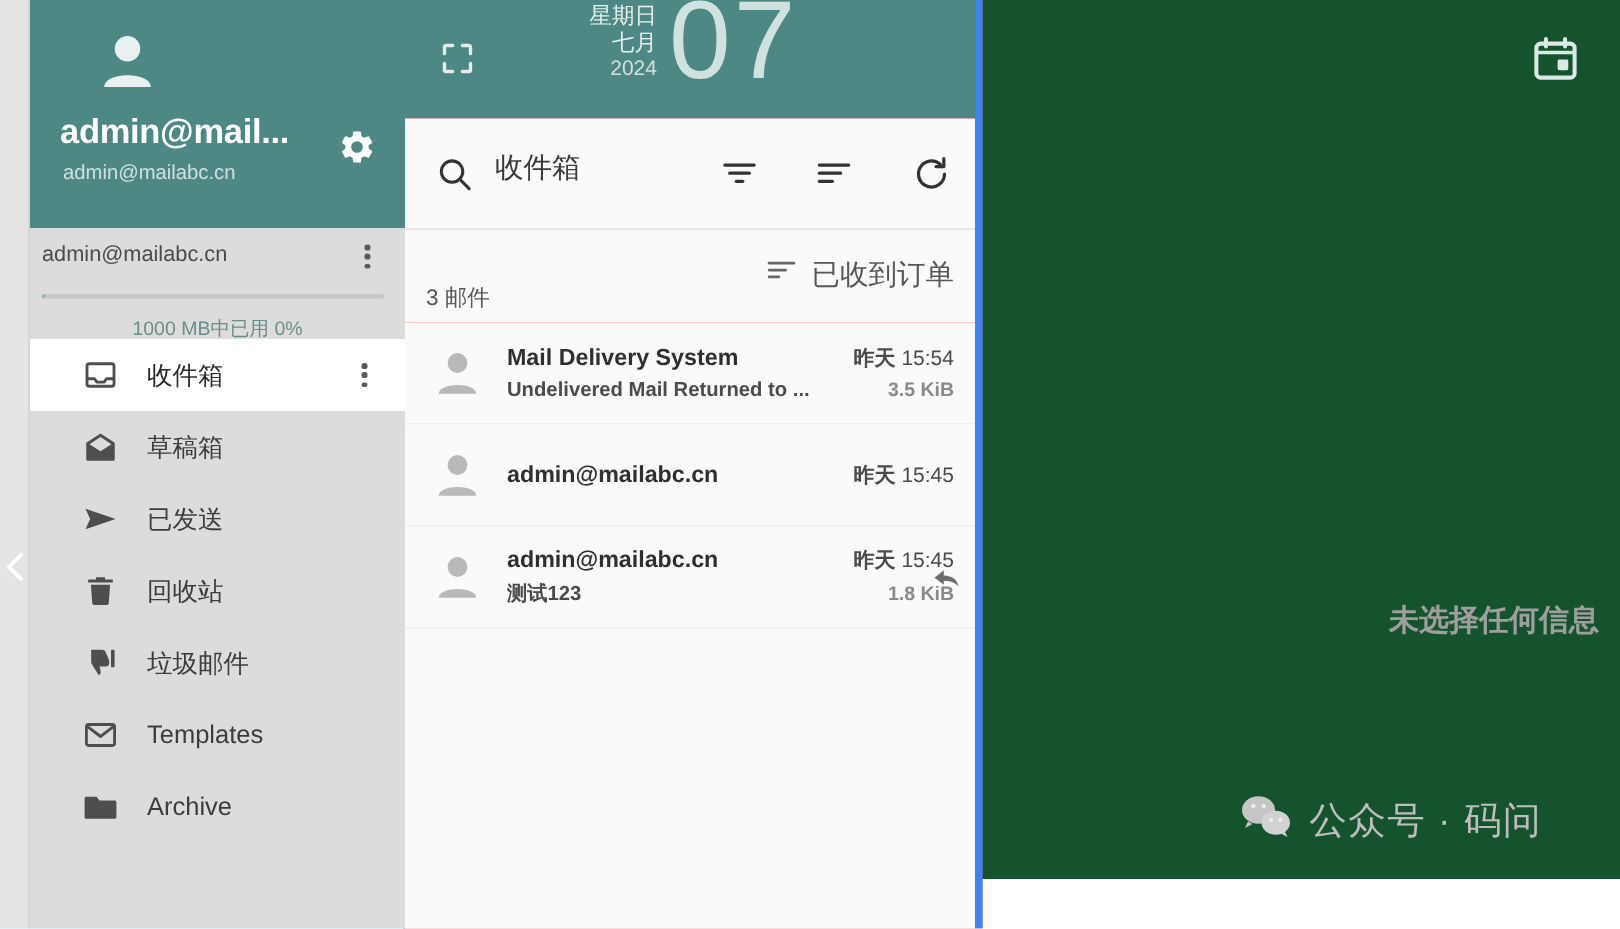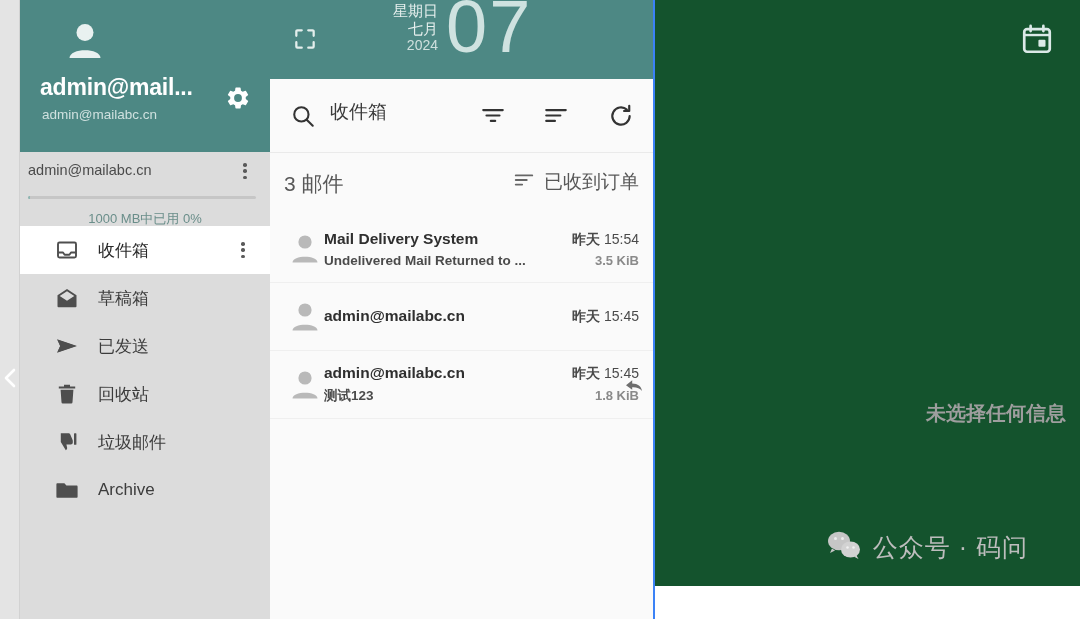--- a/index.html
+++ b/index.html
@@ -143,21 +143,21 @@
     justify-content: space-between; padding: 3px 0;
     cursor: pointer;
   }
 
   
   .mid {
     width: 385px; flex: 0 0 385px;
     height: 619px;
     display: flex; flex-direction: column;
     background: #ef4444;
-    border-right: 2px solid #3b82f6;
+    border-right: 5px solid #3b82f6;
     position: relative;
   }
   .mid-header {
     height: 79px; flex: 0 0 79px;
     background: #4d8884;
     position: relative;
   }
   .expand-icon {
     position: absolute; left: 22px; top: 26px;
     width: 26px; height: 26px;
@@ -200,22 +200,22 @@
   .tb-filter { position: absolute; left: 210px; top: 24px; width: 26px; height: 26px; cursor: pointer; }
   .tb-sort   { position: absolute; left: 273px; top: 24px; width: 26px; height: 26px; cursor: pointer; }
   .tb-refresh{ position: absolute; left: 338px; top: 24px; width: 26px; height: 26px; cursor: pointer; }
 
   .countbar {
     height: 62px; flex: 0 0 62px;
     position: relative;
     background: #fafafa;
   }
   .count-text {
-    position: absolute; left: 14px; top: 17px;
-    font-size: 21px; color: #585858;
+    position: absolute; left: 14px; top: 36px;
+    font-size: 15px; color: #585858;
     white-space: nowrap;
   }
   .sortby {
     position: absolute; right: 14px; top: 16px;
     display: flex; align-items: center; gap: 9px;
     cursor: pointer;
   }
   .sortby-label { font-size: 19px; color: #585858; white-space: nowrap; }
 
   .maillist { flex: 1 1 auto; background: #fafafa; overflow: hidden; }
@@ -225,21 +225,21 @@
     display: flex; align-items: center;
     padding: 0 14px 0 16px;
     cursor: pointer;
     border-bottom: 1px solid #efefef;
   }
   .mail-avatar {
     width: 38px; height: 38px; flex: 0 0 38px;
     display: flex; align-items: center; justify-content: center;
   }
   .mail-body {
-    flex: 1 1 auto; 
+    flex: 1 1 auto; margin-left: 14px;
     min-width: 0;
   }
   .mail-row1, .mail-row2 {
     display: flex; align-items: baseline; justify-content: space-between;
     gap: 8px;
   }
   .mail-row2 { margin-top: 4px; font-weight: bold; }
   .mail-from {
     font-size: 15.5px; color: #2f2f2f; font-weight: bold;
     white-space: nowrap; overflow: hidden; text-overflow: ellipsis;
@@ -368,20 +368,29 @@
       <div class="folder">
         <span class="folder-icon">
           <svg width="24" height="24" viewBox="0 0 24 24">
             <path fill="#4e4e4e" d="M3 3.2h10.3c.9 0 1.7.5 2 1.3l2.3 5.4c.1.3.2.6.2.9v1.6c0 1.1-.9 2-2 2h-4.4l.7 3.2c.2.8-.1 1.6-.7 2.1l-.6.5-5-8.2V3.2H3z"></path>
             <rect x="19" y="3.2" width="2.4" height="11.6" rx="0.6" fill="#4e4e4e"></rect>
           </svg>
         </span>
         <span class="folder-label">垃圾邮件</span>
       </div>
 
+      <div class="folder">
+        <span class="folder-icon">
+          <svg width="24" height="24" viewBox="0 0 24 24">
+            <rect x="2.6" y="5" width="18.8" height="14" rx="1.6" fill="none" stroke="#4e4e4e" stroke-width="1.9"></rect>
+            <polyline points="3.4,6.4 12,13 20.6,6.4" fill="none" stroke="#4e4e4e" stroke-width="1.9" stroke-linecap="round" stroke-linejoin="round"></polyline>
+          </svg>
+        </span>
+        <span class="folder-label">Templates</span>
+      </div>
 
       <div class="folder">
         <span class="folder-icon">
           <svg width="24" height="24" viewBox="0 0 24 24">
             <path fill="#4e4e4e" d="M2.4 5.2h7l2 2.4h10.2c.6 0 1 .5 1 1.1v10c0 .6-.4 1.1-1 1.1H2.4c-.6 0-1-.5-1-1.1V6.3c0-.6.4-1.1 1-1.1z"></path>
           </svg>
         </span>
         <span class="folder-label">Archive</span>
       </div>
 

